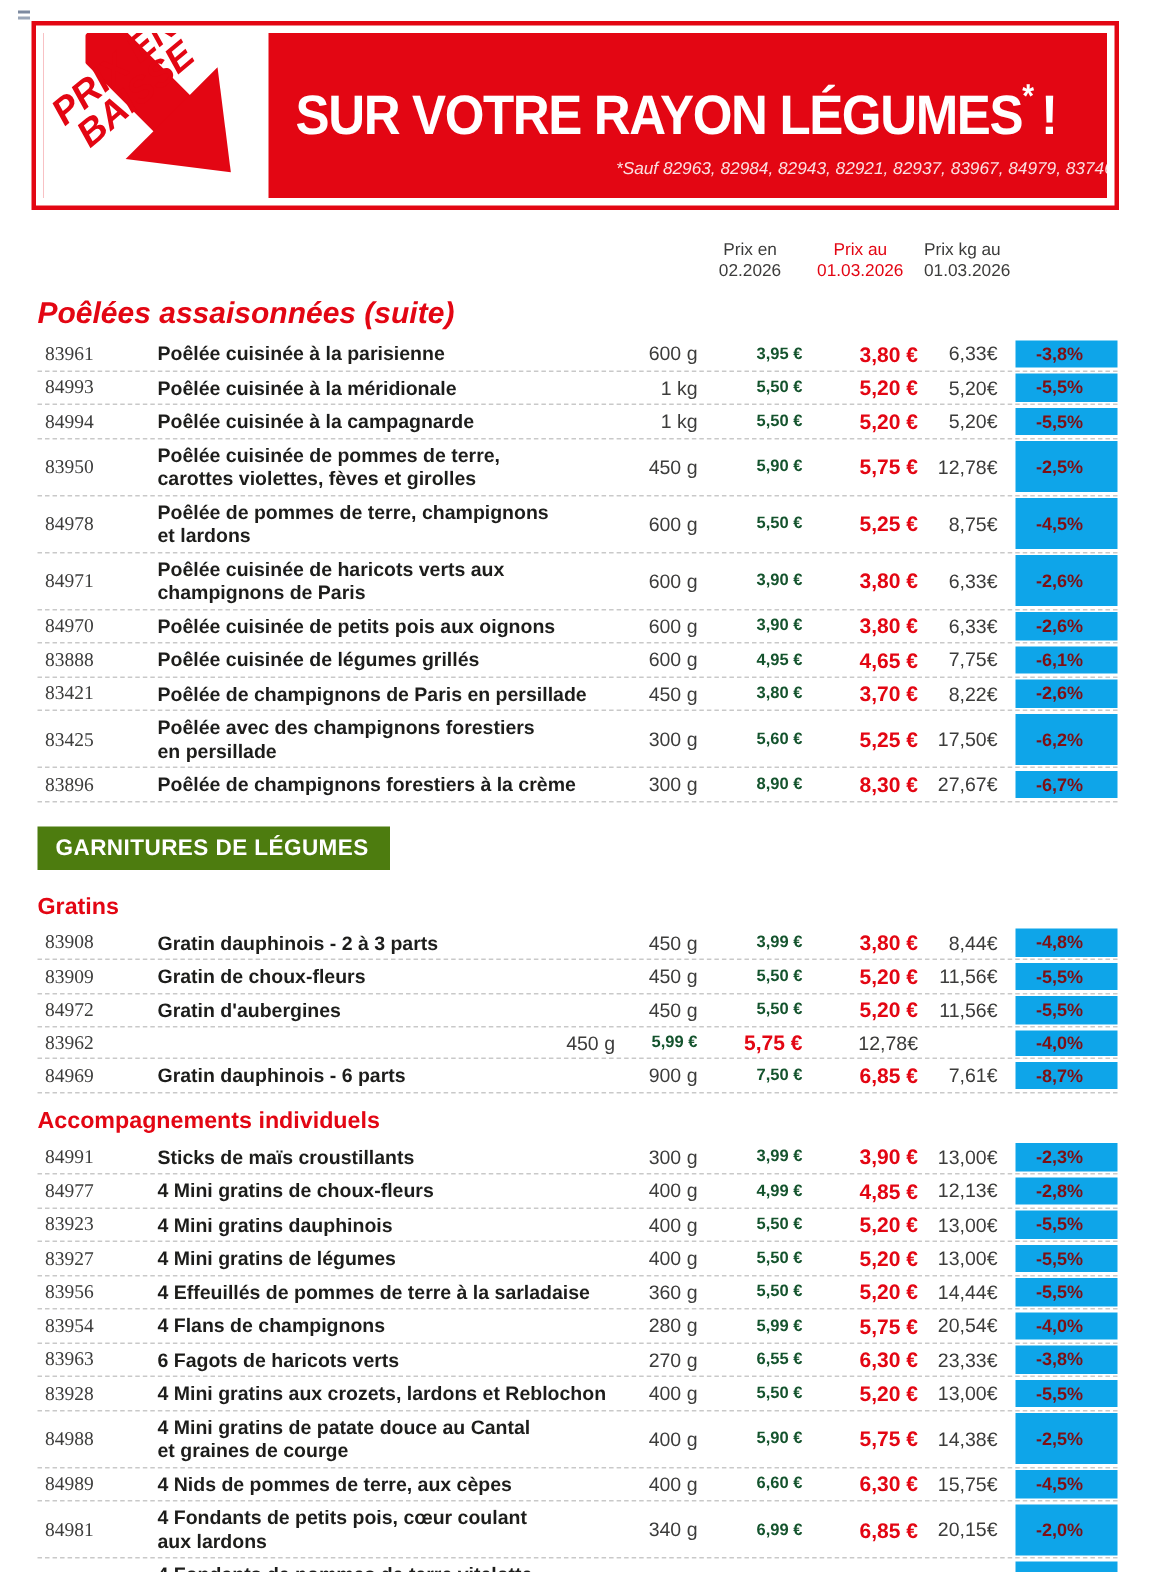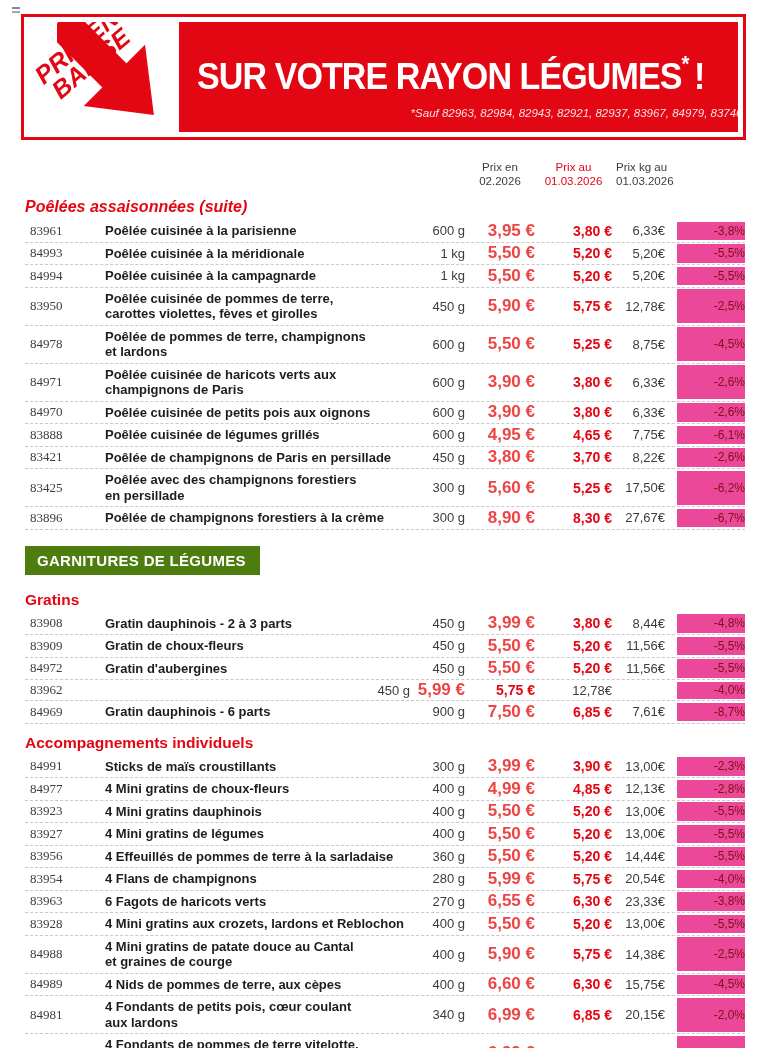--- a/index.html
+++ b/index.html
@@ -68,44 +68,44 @@
     white-space:pre-line; text-align:center; padding-top:2px;
   }
   .th-old{ grid-column:4; }
   .th-new{ grid-column:5; color:#e30613; }
   .th-kg{ grid-column:6 / span 3; text-align:left; padding-left:4px; }
 
   .section-title{
     color:#e30613; font-weight:bold; font-size:15.5px;
     margin:10px 0 4px 0;
   }
-  .section-title.italic{ font-style:italic; font-size:16px; }
+  .section-title.italic{ font-style:italic; font-size:20px; }
   .section-banner{
     display:inline-block; background:#4d7c0f; color:#ffffff;
     font-weight:bold; font-size:15px; letter-spacing:0.3px;
     padding:6px 14px 6px 12px; margin:16px 0 6px 0;
   }
   .row{
     border-bottom:1px dashed #c9c9c9;
     align-items:center; min-height:21px;
   }
   .c-code{ font-size:13px; color:#3c3c3b; padding-left:5px; align-self:center;font-family:Liberation Serif, serif; }
   .c-name{
     font-size:13px; font-weight:bold; color:#1d1d1b;
     line-height:15.5px; padding:3px 0 3px 25px; white-space:pre-line;
   }
   .c-weight{ font-size:13px; text-align:right; color:#3c3c3b; }
-  .c-old{ font-size:17px; font-weight:bold; text-align:right; color:#ef4444; }
+  .c-old{ font-size:11px; font-weight:bold; text-align:right; color:#14532d; }
   .c-new{ font-size:14px; font-weight:bold; text-align:right; color:#e30613; }
   .c-kg{ font-size:13px; text-align:right; color:#3c3c3b; }
   .c-badge{
     grid-column:8; align-self:stretch; margin:1.5px 0;
-    background:#ec4899; color:#7d1014; font-weight:normal; font-size:12px;
+    background:#0ea5e9; color:#7d1014; font-weight:bold; font-size:12px;
     display:flex; align-items:center; justify-content:flex-end;
-    padding-right:0;
+    padding-right:23px;
   }
 </style>
 </head>
 <body>
 
 <div class="page">
 
   <div class="artifact"></div>
 
   <header class="banner">

